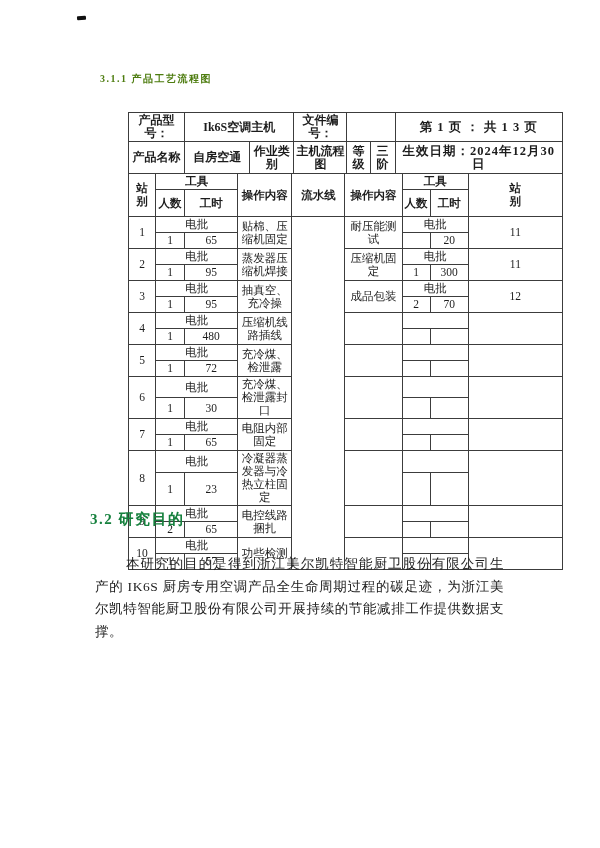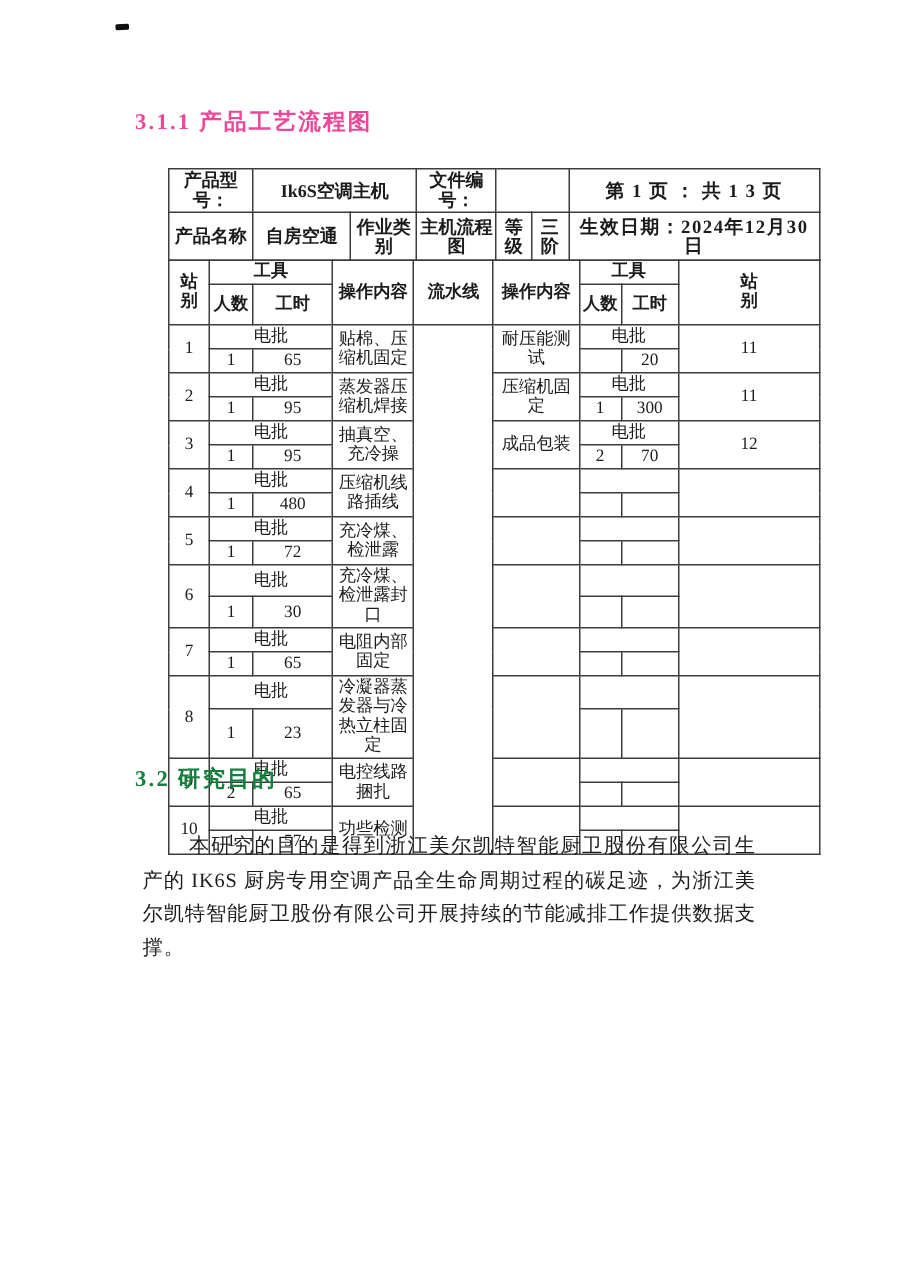--- a/index.html
+++ b/index.html
@@ -14,26 +14,26 @@
     background:#ffffff;
     color:#1d1d1d;
     overflow:hidden;
   }
   
   #artifact{
     position:absolute;left:77px;top:16px;width:9px;height:4px;
     background:#101010;border-radius:1px;transform:rotate(-4deg);
   }
   #title311{
-    position:absolute;left:90px;top:72px;
-    font-size:15px;font-weight:bold;letter-spacing:1.5px;
-    color:#ec4899;
+    position:absolute;left:100px;top:72px;
+    font-size:10px;font-weight:bold;letter-spacing:1.5px;
+    color:#4d7c0f;
   }
   #tablewrap{
-    position:absolute;left:80px;top:112px;width:403px;padding-left:32px;
+    position:absolute;left:96px;top:112px;width:403px;padding-left:32px;
   }
   table{border-collapse:collapse;table-layout:fixed;width:435px;color:#1c1c1c;}
   td{
     border:1px solid #3c3c3c;
     text-align:center;vertical-align:middle;
     padding:1px 2px;
     font-size:11.5px;line-height:13px;
     overflow:hidden;word-break:break-all;
   }
   

